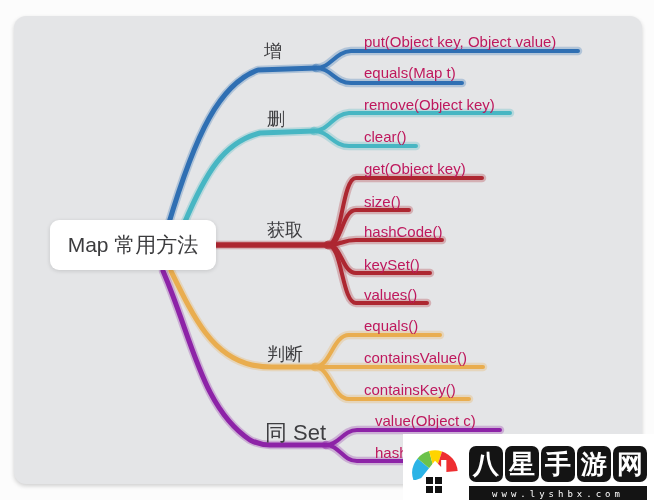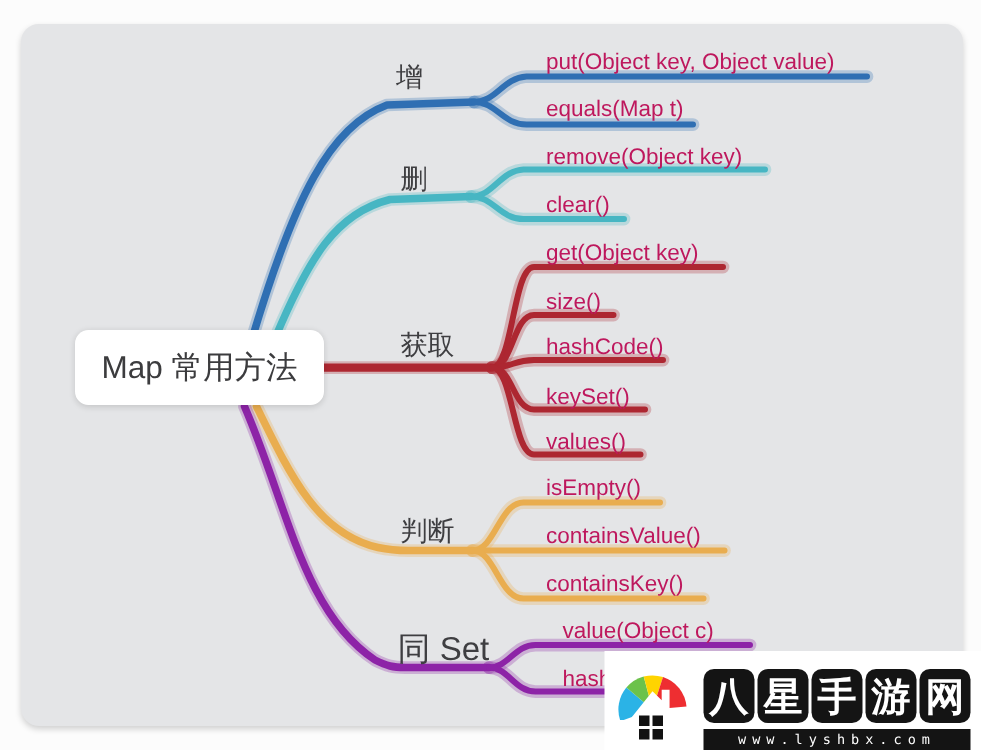--- a/index.html
+++ b/index.html
@@ -128,21 +128,21 @@
 
 <div class="lbl method-lbl" style="left:364px;top:34px">put(Object key, Object value)</div>
 <div class="lbl method-lbl" style="left:364px;top:65px">equals(Map t)</div>
 <div class="lbl method-lbl" style="left:364px;top:97px">remove(Object key)</div>
 <div class="lbl method-lbl" style="left:364px;top:129px">clear()</div>
 <div class="lbl method-lbl" style="left:364px;top:161px">get(Object key)</div>
 <div class="lbl method-lbl" style="left:364px;top:194px">size()</div>
 <div class="lbl method-lbl" style="left:364px;top:224px">hashCode()</div>
 <div class="lbl method-lbl" style="left:364px;top:257px">keySet()</div>
 <div class="lbl method-lbl" style="left:364px;top:287px">values()</div>
-<div class="lbl method-lbl" style="left:364px;top:318px">isEmpty()</div>
+<div class="lbl method-lbl" style="left:364px;top:318px">equals()</div>
 <div class="lbl method-lbl" style="left:364px;top:350px">containsValue()</div>
 <div class="lbl method-lbl" style="left:364px;top:382px">containsKey()</div>
 <div class="lbl method-lbl" style="left:375px;top:413px">value(Object c)</div>
 <div class="lbl method-lbl" style="left:375px;top:445px">hashCode()</div>
 
 <div class="wm-box"></div>
 
 <svg class="wm-logo" viewBox="0 0 60 48">
   <path fill="#2bb3e6" d="M30,40 L5.6,48.9 A26,26 0 0 1 10.1,23.3 Z"></path>
   <path fill="#6cc24a" d="M30,40 L10.1,23.3 A26,26 0 0 1 23.3,14.9 Z"></path>

